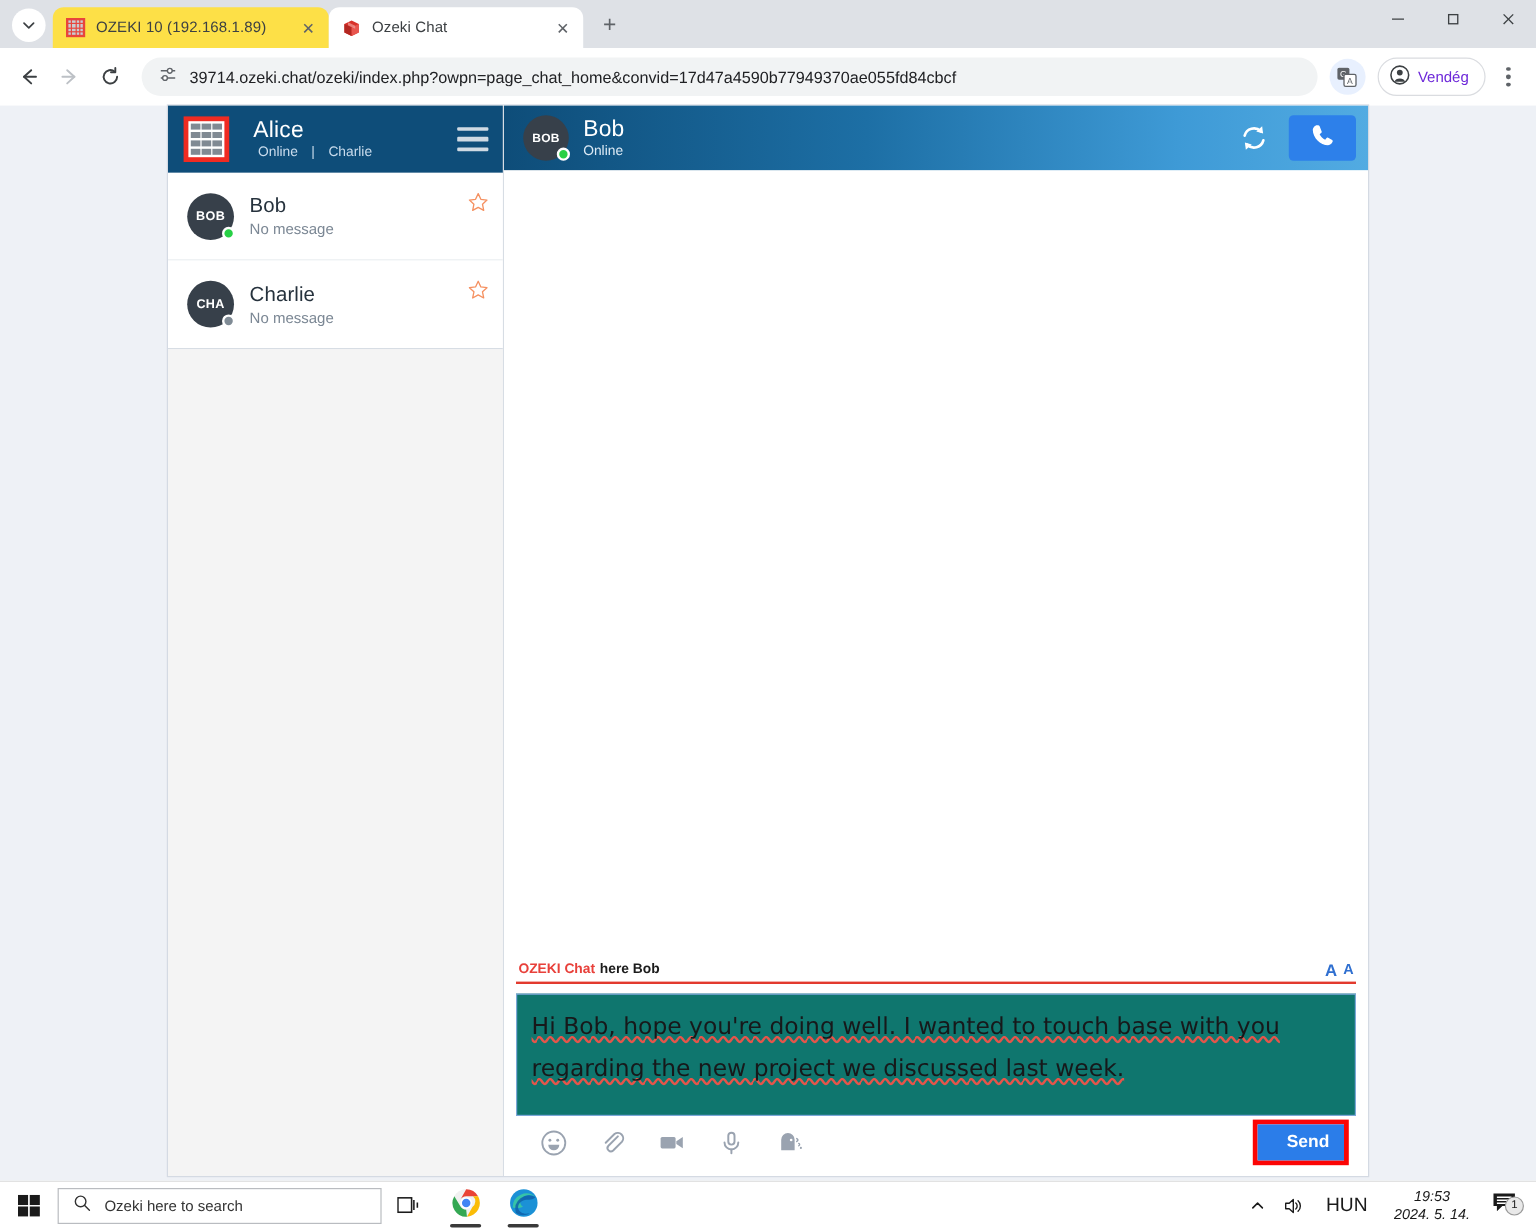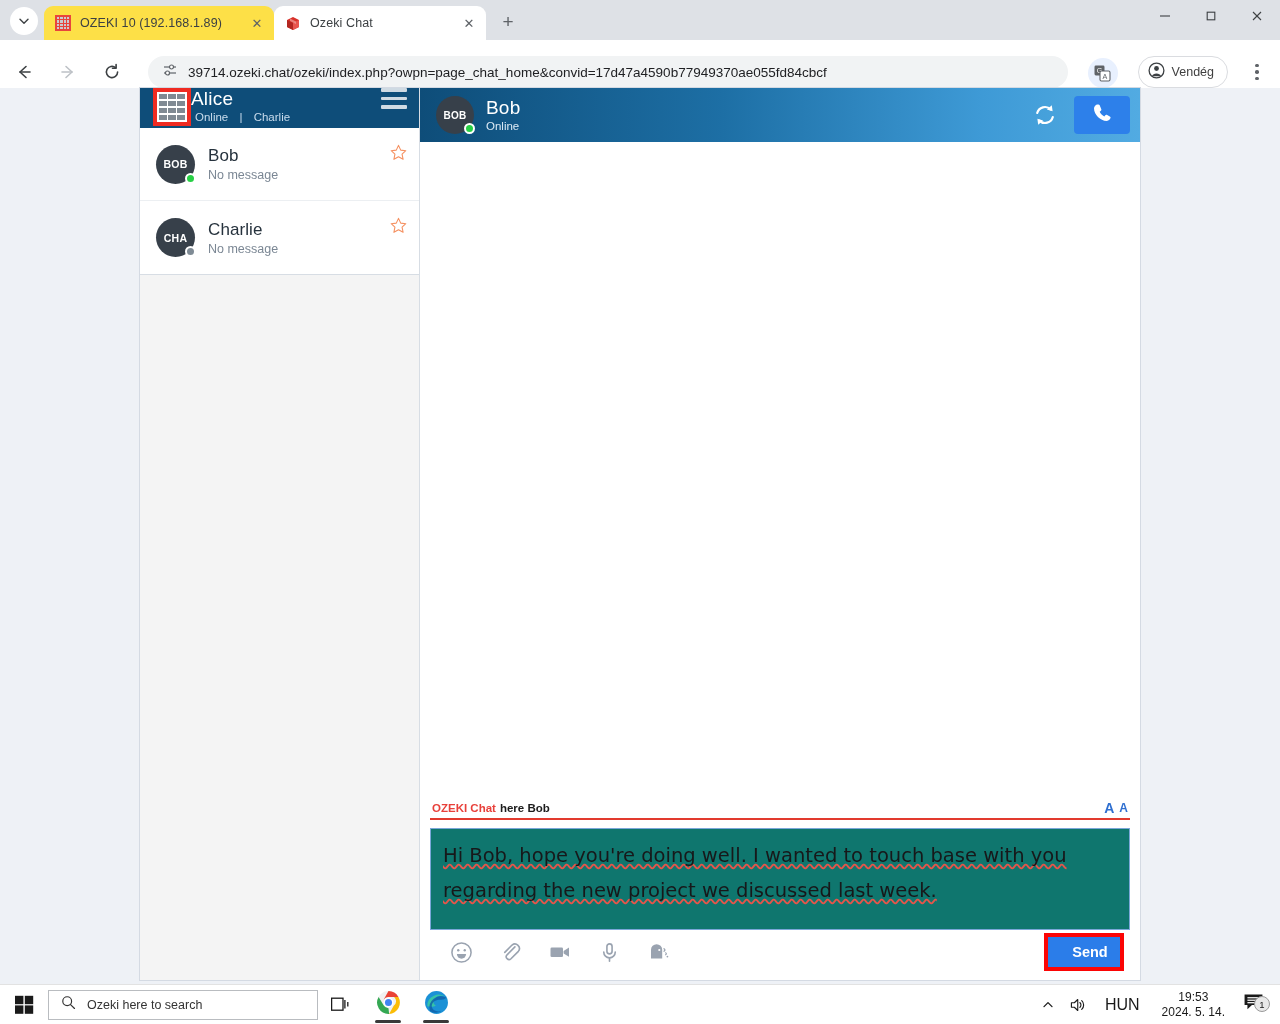--- a/index.html
+++ b/index.html
@@ -57,22 +57,22 @@
     width: 16px; height: 16px; background: #e8453c; flex: 0 0 auto;
     display: grid; grid-template-columns: repeat(4,1fr); grid-template-rows: repeat(4,1fr);
     gap: 1px; padding: 2px;
   }
   .fav-ozeki10 i { background: #c9ccd1; display: block; }
   .fav-cube {
     width: 16px; height: 16px; flex: 0 0 auto; position: relative;
   }
 
   .toolbar {
-    height: 48px; background: #ffffff; display: flex; align-items: flex-end;
-    padding: 0 8px; gap: 12px;
+    height: 48px; background: #ffffff; display: flex; align-items: center;
+    padding: 0 8px; gap: 2px;
   }
   .tb-btn {
     width: 32px; height: 32px; border-radius: 50%;
     display: flex; align-items: center; justify-content: center; color: #5f6368;
     flex: 0 0 auto;
   }
   .omnibox {
     flex: 1; height: 32px; background: #f1f3f4; border-radius: 16px;
     display: flex; align-items: center; padding: 0 8px 0 14px; margin: 0 8px;
     gap: 10px; min-width: 0;
@@ -82,21 +82,21 @@
     text-overflow: ellipsis; letter-spacing: 0; flex: 1;
   }
   .translate-btn {
     width: 30px; height: 30px; border-radius: 50%; background: #e8f0fe;
     display: flex; align-items: center; justify-content: center; flex: 0 0 auto;
     margin-right: 2px;
   }
   .profile-pill {
     height: 32px; border: 1px solid #dadce0; border-radius: 16px;
     display: flex; align-items: center; gap: 7px; padding: 0 13px 0 9px;
-    font-size: 12.5px; color: #404040; margin-left: 6px; flex: 0 0 auto;
+    font-size: 12.5px; color: #6d28d9; margin-left: 6px; flex: 0 0 auto;
   }
   .kebab {
     width: 30px; height: 32px; display: flex; flex-direction: column;
     align-items: center; justify-content: center; gap: 3px; margin-left: 2px; flex: 0 0 auto;
   }
   .kebab i { width: 3.5px; height: 3.5px; border-radius: 50%; background: #5f6368; display:block; }
 
   
   .viewport {
     position: absolute; top: 88px; left: 0; width: 1280px; height: 896px;
@@ -105,22 +105,22 @@
 
   .app {
     position: absolute; left: 140px; top: 0; width: 1000px; height: 892px;
     display: flex; background: #ffffff;
     box-shadow: 0 0 0 1px #d4dae3;
   }
 
   
   .sidebar { width: 280px; background: #f4f4f4; display: flex; flex-direction: column; border-right: 1px solid #d7dde4; }
   .sb-header {
-    height: 40px; background: #0e4d79; display: flex; 
-    padding: 0 12px 0 13px; gap: 0; flex: 0 0 auto;
+    height: 56px; background: #0e4d79; display: flex; align-items: center;
+    padding: 0 12px 0 13px; gap: 20px; flex: 0 0 auto;
   }
   .ozeki-logo {
     width: 38px; height: 38px; background: #ef2b22; flex: 0 0 auto;
     padding: 4px; position: relative;
   }
   .ozeki-logo .grid {
     width: 100%; height: 100%; background: #ffffff; padding: 2px;
     display: grid; grid-template-columns: repeat(3,1fr); grid-template-rows: repeat(4,1fr); gap: 1.5px;
   }
   .ozeki-logo .grid i { background: #808a93; display: block; }
@@ -224,21 +224,21 @@
     width: 48px; height: 40px; display: flex; align-items: center; justify-content: center;
     position: relative; flex: 0 0 auto;
   }
   .tb-app .underline {
     position: absolute; bottom: 2px; left: 11px; width: 26px; height: 3px; background: #3a3a3a; border-radius: 2px;
   }
   .tray { margin-left: auto; display: flex; align-items: center; gap: 0; padding-right: 4px; }
   .tray-item { height: 40px; display: flex; align-items: center; justify-content: center; padding: 0 8px; color: #1a1a1a; }
   .tray-lang { font-size: 16px; color: #1a1a1a; padding: 0 10px; }
   .clock { display: flex; flex-direction: column; align-items: center; justify-content: center; padding: 0 12px; line-height: 15px; }
-  .clock div { font-size: 12px; color: #1a1a1a; }
+  .clock div { font-size: 12px; color: #1a1a1a; font-style: italic; }
   .notif { position: relative; padding: 0 12px 0 6px; display: flex; align-items: center; }
   .notif-badge {
     position: absolute; right: 6px; bottom: 4px; width: 16px; height: 16px; border-radius: 50%;
     background: #e9e9e9; border: 1px solid #9a9a9a; font-size: 9.5px; color: #1a1a1a;
     display: flex; align-items: center; justify-content: center;
   }
 </style>
 </head>
 <body>
 

